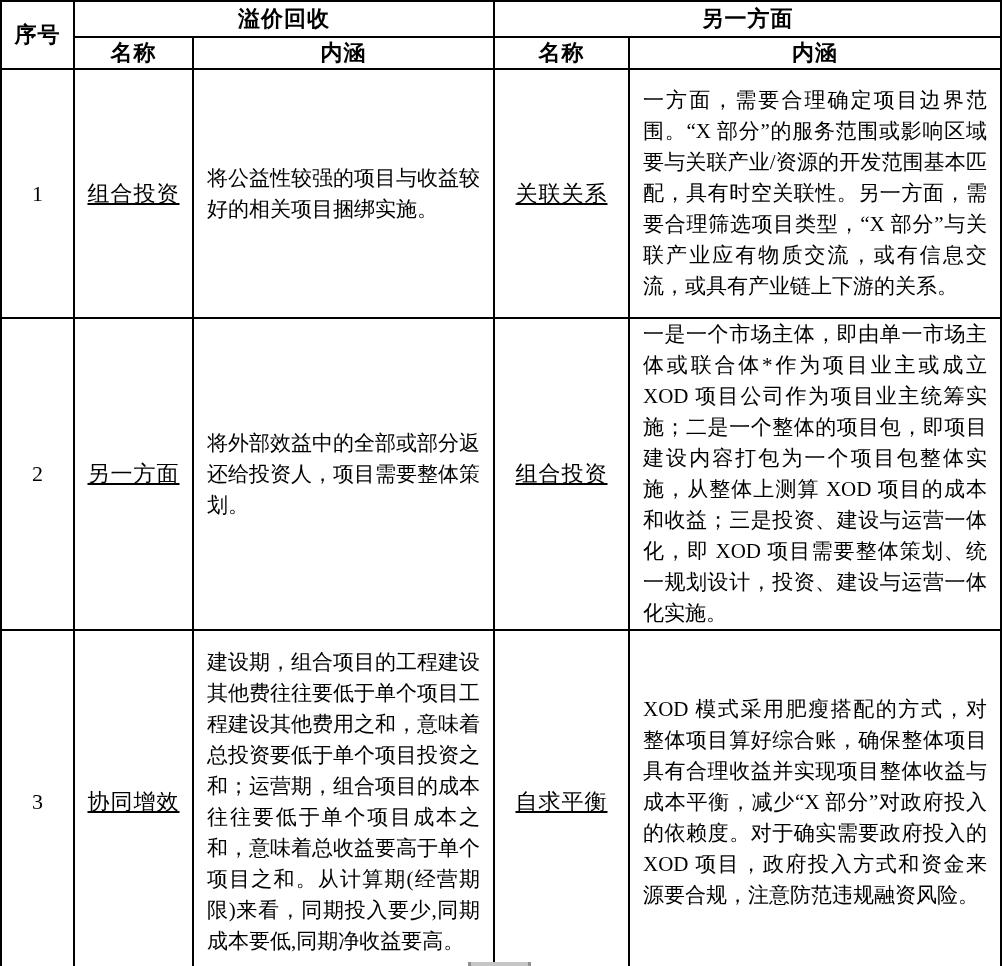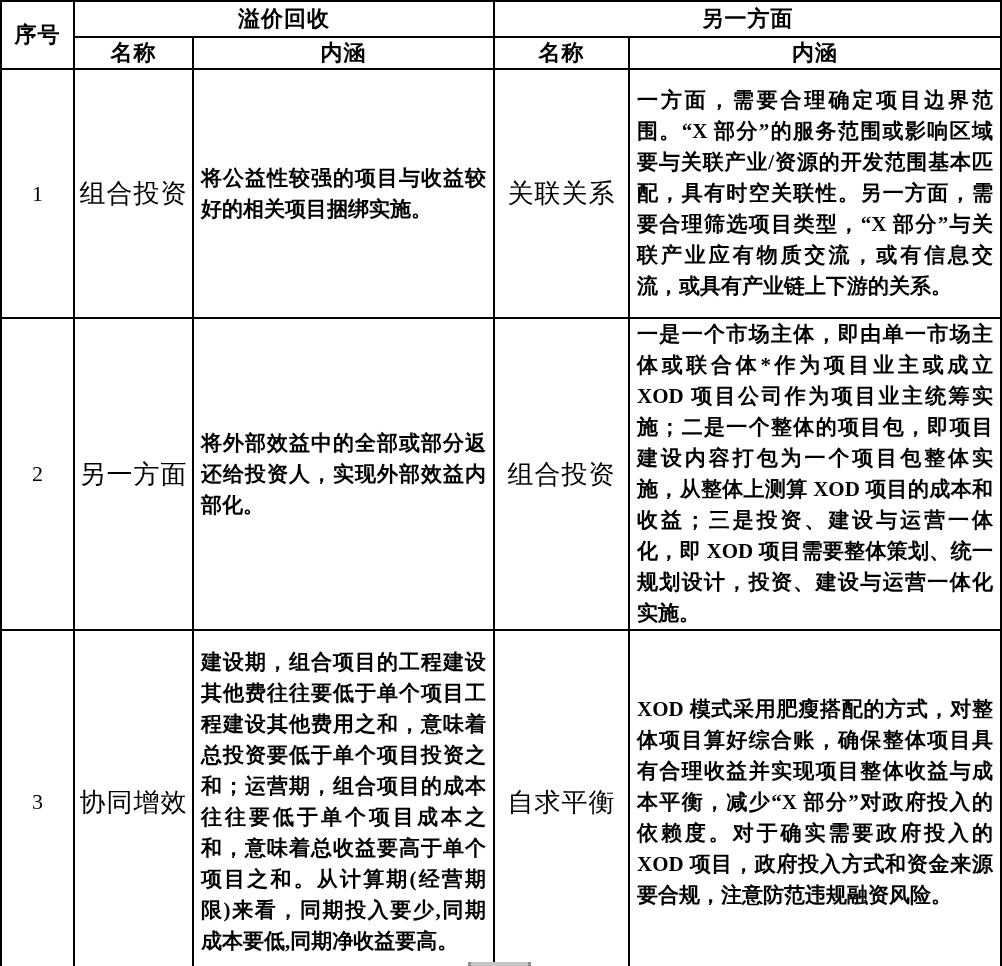--- a/index.html
+++ b/index.html
@@ -37,36 +37,36 @@
     text-align: center;
     vertical-align: middle;
     letter-spacing: 1px;
   }
   .num {
     font-size: 22px;
     text-align: center;
     vertical-align: middle;
   }
   .name {
-    font-size: 26px;
+    font-size: 22px;
     text-align: center;
     vertical-align: middle;
     letter-spacing: 1px;
     white-space: nowrap;
+    text-decoration: underline;
   }
   .desc {
     font-size: 21px;
     line-height: 31px;
     text-align: justify;
     text-justify: inter-character;
     vertical-align: middle;
   }
   .desc .inner {
-    padding: 0 7px;
-    font-weight: bold;
+    padding: 0 13px;
   }
   .artifact {
     position: absolute;
     left: 468px;
     top: 962px;
     width: 57px;
     height: 4px;
     background: #c6c6c6;
     border-left: 3px solid #8f8f8f;
     border-right: 3px solid #8f8f8f;
@@ -105,21 +105,21 @@
       <td class="name">关联关系</td>
       <td class="desc">
         <div class="inner">一方面，需要合理确定项目边界范围。“X 部分”的服务范围或影响区域要与关联产业/资源的开发范围基本匹配，具有时空关联性。另一方面，需要合理筛选项目类型，“X 部分”与关联产业应有物质交流，或有信息交流，或具有产业链上下游的关系。</div>
       </td>
     </tr>
 
     <tr style="height:306px">
       <td class="num">2</td>
       <td class="name">另一方面</td>
       <td class="desc">
-        <div class="inner">将外部效益中的全部或部分返还给投资人，实现外部效益内部化。</div>
+        <div class="inner">将外部效益中的全部或部分返还给投资人，项目需要整体策划。</div>
       </td>
       <td class="name">组合投资</td>
       <td class="desc">
         <div class="inner">一是一个市场主体，即由单一市场主体或联合体*作为项目业主或成立 XOD 项目公司作为项目业主统筹实施；二是一个整体的项目包，即项目建设内容打包为一个项目包整体实施，从整体上测算 XOD 项目的成本和收益；三是投资、建设与运营一体化，即 XOD 项目需要整体策划、统一规划设计，投资、建设与运营一体化实施。</div>
       </td>
     </tr>
 
     <tr style="height:344px">
       <td class="num">3</td>
       <td class="name">协同增效</td>

